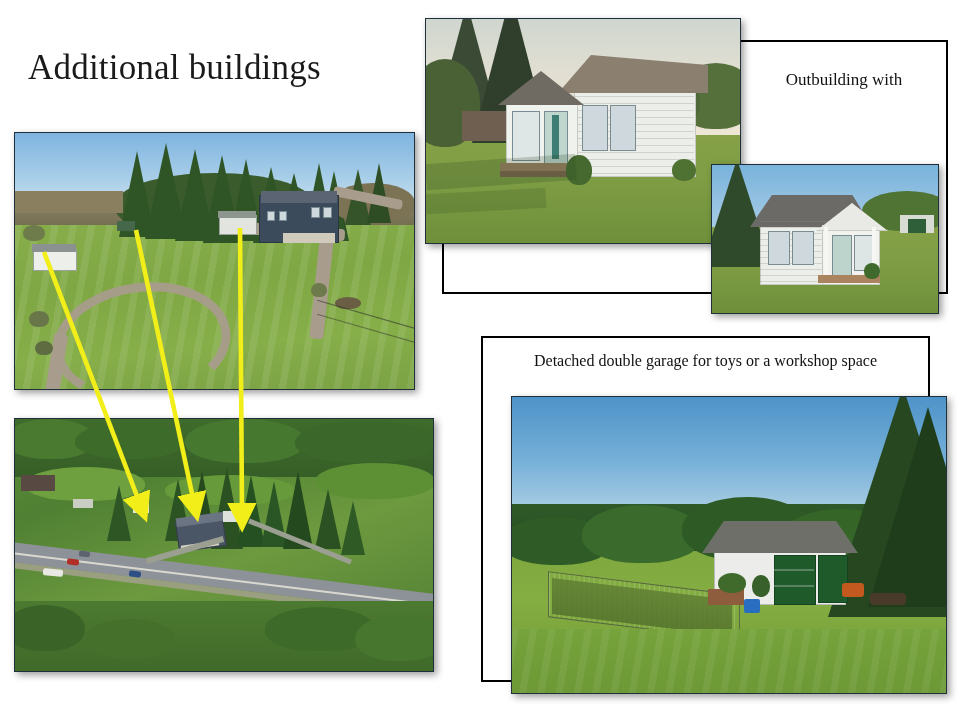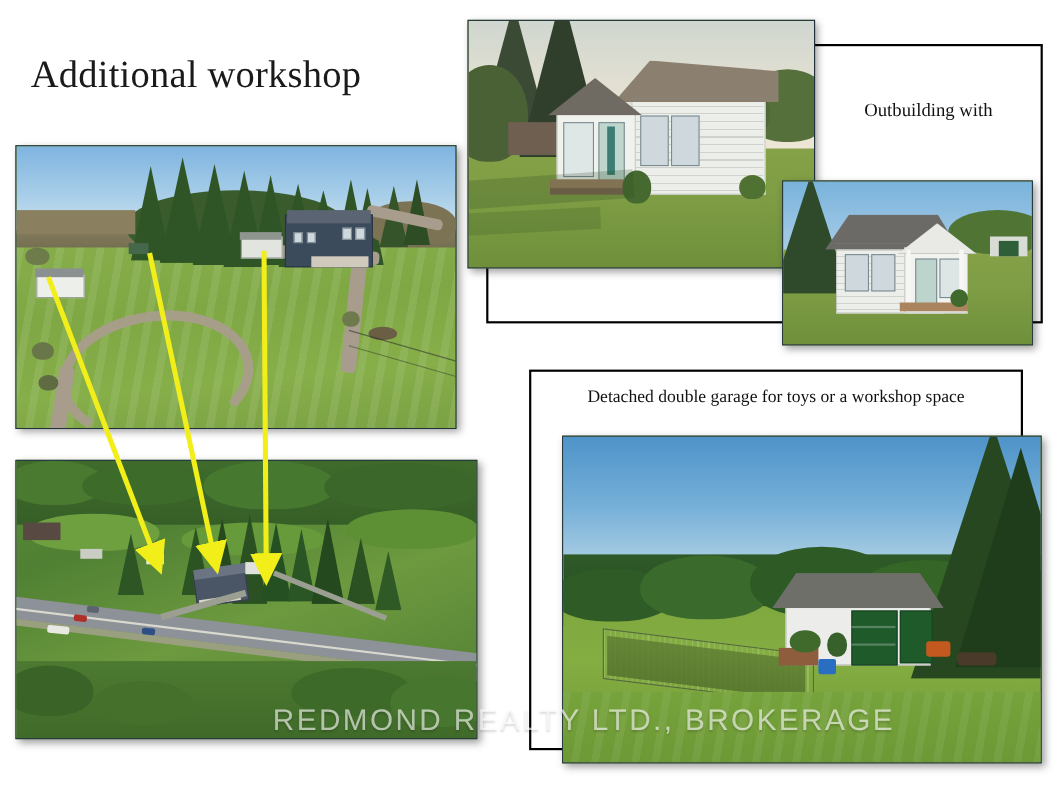--- a/index.html
+++ b/index.html
@@ -92,24 +92,24 @@
   #garage .g-lawn{position:absolute;left:0;right:0;bottom:0;
     background:linear-gradient(#7fa83f 0%,#84ad42 35%,#6f9935 100%);}
   .fence{position:absolute;border:1px solid rgba(70,80,60,.75);
     background:repeating-linear-gradient(90deg,rgba(255,255,255,.18) 0 1px,rgba(0,0,0,0) 1px 5px);}
 </style>
 </head>
 <body>
 
 <div class="slide">
 
-  <div class="title">Additional workshop</div>
+  <div class="title">Additional buildings</div>
 
   <div class="callout" style="left:442px;top:40px;width:502px;height:250px;">
-    <div class="ctext" style="top:48px;left:300px;width:200px;font-size:17px;">Outbuilding with</div>
+    <div class="ctext" style="top:28px;left:300px;width:200px;font-size:17px;">Outbuilding with</div>
   </div>
 
   <div class="callout" style="left:481px;top:336px;width:445px;height:342px;">
     <div class="ctext" style="top:14px;left:0;width:445px;font-size:16px;">Detached double garage for toys or a workshop space</div>
   </div>
 
   <div class="photo" id="aerial1" style="left:14px;top:132px;width:399px;height:256px;">
     <div class="ph-inner">
       <div class="band a1sky"></div>
       <div class="band a1treeline"></div>
@@ -343,15 +343,14 @@
         <path d="M0,0 L6.5,3.2 L0,6.4 z" fill="#f2ee1a"></path>
       </marker>
     </defs>
     <g stroke="#f2ee1a" stroke-width="4.6" fill="none" marker-end="url(#ah)">
       <line x1="44" y1="252" x2="140" y2="504"></line>
       <line x1="136" y1="230" x2="194" y2="503"></line>
       <line x1="240" y1="228" x2="242" y2="513"></line>
     </g>
   </svg>
 
-  <div class="watermark">REDMOND REALTY LTD., BROKERAGE</div>
 
 </div>
 
 </body></html>

